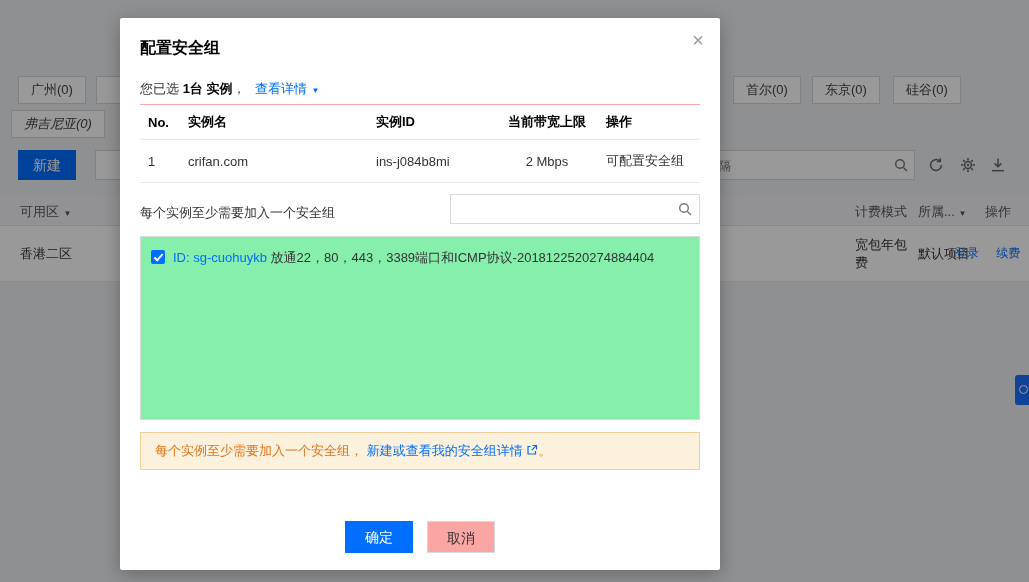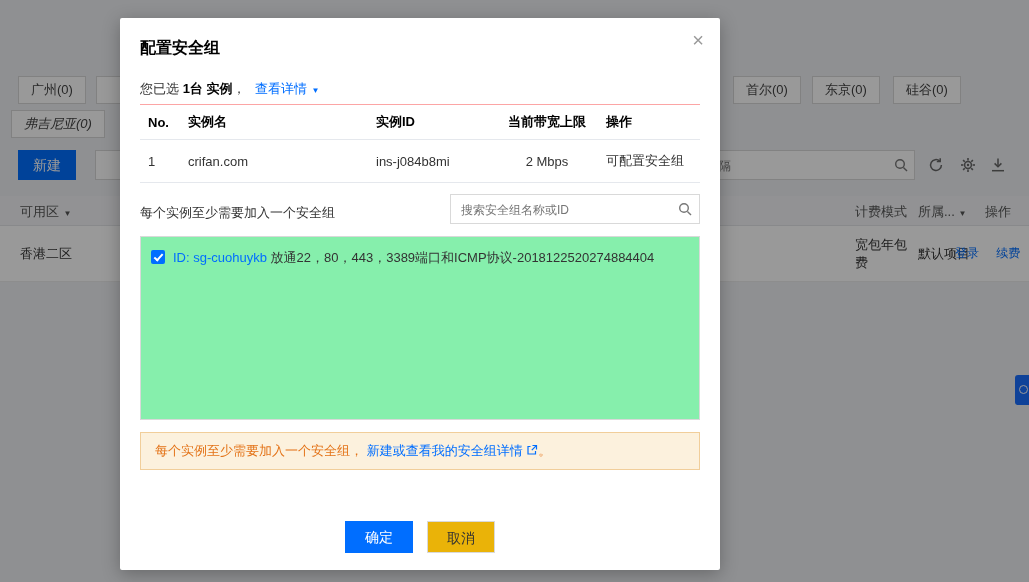--- a/index.html
+++ b/index.html
@@ -51,21 +51,21 @@
   .sg-search .mag{position:absolute;right:7px;top:7px;cursor:pointer;}
   .listbox{position:absolute;left:20px;top:218px;width:560px;height:184px;border:1px solid #d9d9d9;box-sizing:border-box;background:#86efac;overflow:hidden;}
   .sg-item{display:flex;align-items:flex-start;gap:8px;padding:12px 10px;font-size:13px;cursor:pointer;}
   .cb{flex:0 0 auto;width:14px;height:14px;background:#006eff;border-radius:2px;position:relative;margin-top:1px;}
   .cb::after{content:"";position:absolute;left:4.5px;top:1.5px;width:3px;height:7px;border:solid #fff;border-width:0 2px 2px 0;transform:rotate(42deg);}
   .warn{position:absolute;left:20px;top:414px;width:560px;box-sizing:border-box;background:#fcf1dd;border:1px solid #f1ce9a;
     padding:9px 14px;font-size:13px;color:#e37318;line-height:18px;}
   .m-btns{position:absolute;left:0;top:503px;width:600px;display:flex;justify-content:center;gap:14px;}
   .m-btn{width:68px;height:32px;line-height:32px;font-size:14px;text-align:center;box-sizing:border-box;cursor:pointer;border-radius:0;}
   .m-btn.ok{background:#006eff;color:#fff;}
-  .m-btn.cancel{background:#eab308;color:#333;border:1px solid #d9d9d9;}
+  .m-btn.cancel{background:#fca5a5;color:#333;border:1px solid #d9d9d9;}
   svg{display:block;}
 </style>
 </head>
 <body>
 
 <div class="screen">
 
 
   <div class="rtab" style="left:18px;top:76px;">广州(0)</div>
   <div class="rtab" style="left:96px;top:76px;width:60px;"></div>
@@ -170,21 +170,20 @@
           <td class="c1">crifan.com</td>
           <td class="c2 link">ins-j084b8mi</td>
           <td class="c3">2 Mbps</td>
           <td>可配置安全组</td>
         </tr>
       </tbody>
     </table>
 
     <div class="sg-label">每个实例至少需要加入一个安全组</div>
     <div class="sg-search">
-      <input type="text" placeholder="搜索安全组名称或ID" style="">
       <span class="mag">
         <svg width="14" height="14" viewBox="0 0 14 14">
             <circle cx="6" cy="6" r="4.3" fill="none" stroke="#777" stroke-width="1.4"></circle>
             <line x1="9.4" y1="9.4" x2="13" y2="13" stroke="#777" stroke-width="1.4"></line>
           </svg>
       </span>
     </div>
 
     <div class="listbox">
       <div class="sg-item">

